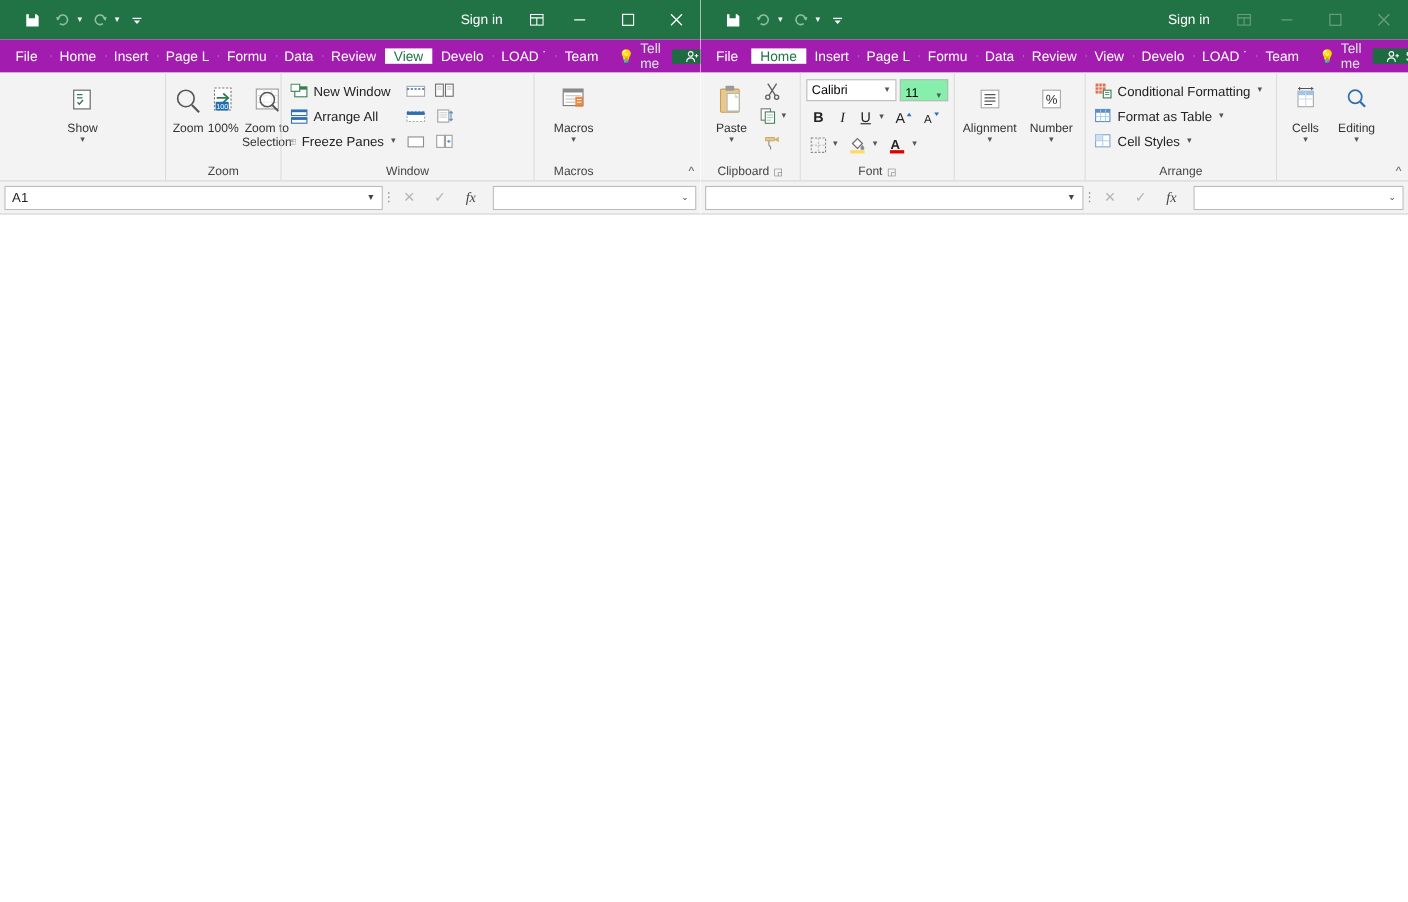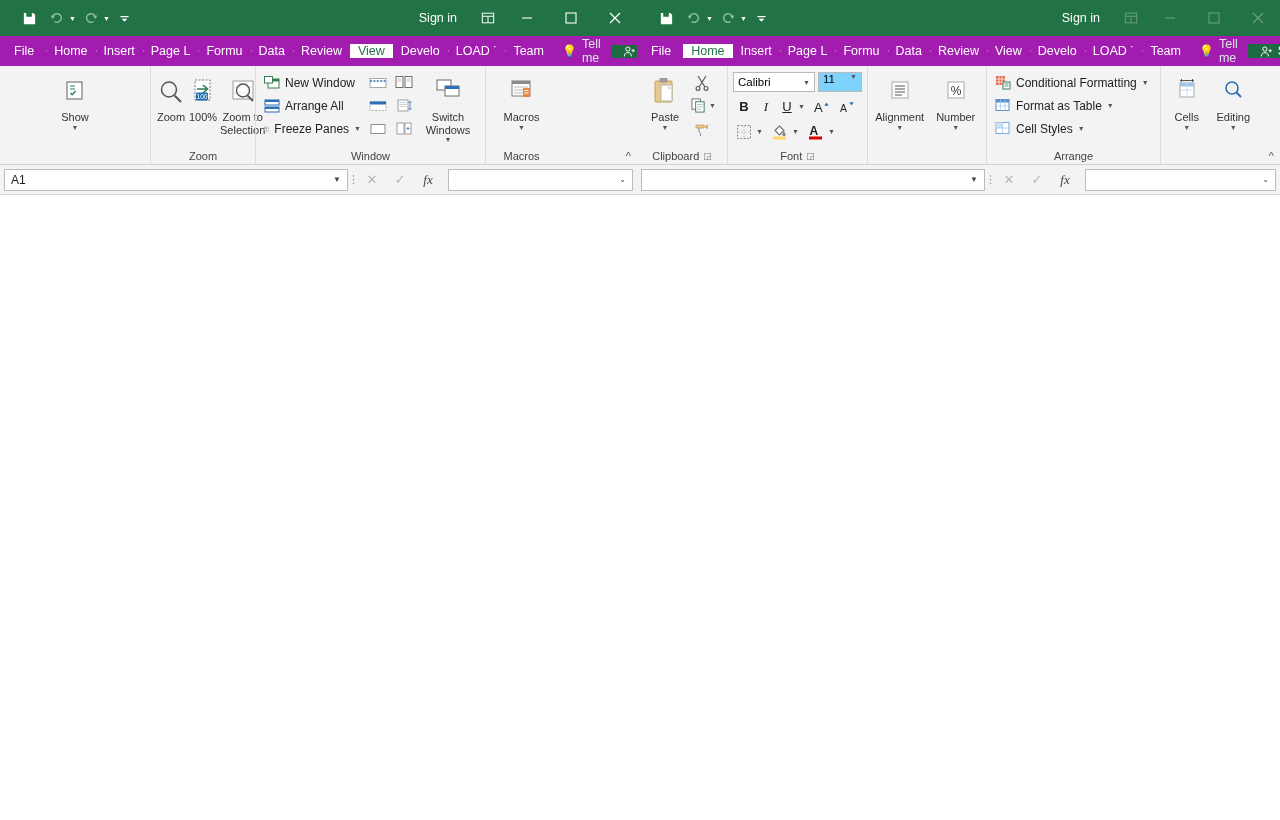--- a/index.html
+++ b/index.html
@@ -339,32 +339,20 @@
                 </svg>
             </div>
             <div class="iconbtn">
               <svg width="18" height="15" viewBox="0 0 18 15">
                   <rect x="2" y="2" width="7" height="11" fill="#fff" stroke="#9f9f9f" stroke-width="1"></rect>
                   <rect x="10" y="2" width="6" height="11" fill="#fff" stroke="#9f9f9f" stroke-width="1"></rect>
                   <path d="M11.5 7.5h3M13 6v3" stroke="#5b8fc9" stroke-width="1"></path>
                 </svg>
             </div>
           </div>
-          <div class="bigbtn" style="width:62px">
-            <div class="ico">
-              <svg width="30" height="28" viewBox="0 0 30 28">
-                  <rect x="4" y="2" width="14" height="10" fill="#fff" stroke="#6d6d6d" stroke-width="1"></rect>
-                  <rect x="12" y="8" width="14" height="10" fill="#fff" stroke="#6d6d6d" stroke-width="1"></rect>
-                  <rect x="12" y="8" width="14" height="3" fill="#2d6fb5"></rect>
-                </svg>
-            </div>
-            <div class="lbl">Switch
-Windows</div>
-            <div class="caret">▼</div>
-          </div>
         </div>
         <div class="rgroup-label">Window</div>
       </div>
 
       <div class="rgroup" style="width:72px">
         <div class="rgroup-body" style="justify-content:center">
           <div class="bigbtn">
             <div class="ico">
               <svg width="30" height="28" viewBox="0 0 30 28">
                   <rect x="5" y="3" width="18" height="15" fill="#fff" stroke="#7a7a7a" stroke-width="1"></rect>
@@ -550,21 +538,21 @@
         </div>
       </div>
 
       <div class="rgroup" style="width:140px">
         <div class="rgroup-body" style="flex-direction:column;padding:3px 5px 0">
           <div style="display:flex;gap:3px;margin-bottom:3px">
             <div style="width:82px;height:20px;background:#fff;border:1px solid #b9b9b9;display:flex;align-items:center;padding:0 4px;font-size:11.5px">
               <span>Calibri</span>
               <span style="margin-left:auto;font-size:7px;color:#555">▼</span>
             </div>
-            <div style="width:44px;height:20px;background:#7dd3fc;border:1px solid #b9b9b9;display:flex;align-items:flex-start;padding:0 4px;font-size:11.5px">
+            <div style="width:44px;height:20px;background:#86efac;border:1px solid #b9b9b9;display:flex;align-items:flex-end;padding:0 4px;font-size:11.5px">
               <span>11</span>
               <span style="margin-left:auto;font-size:7px;color:#555">▼</span>
             </div>
           </div>
           <div style="display:flex;align-items:center;gap:1px;margin-bottom:2px">
             <div class="iconbtn" style="width:22px">
                 <b style="font-size:13px;color:#222">B</b>
               </div>
             <div class="iconbtn" style="width:20px">
                 <i style="font-size:13px;color:#222;font-family:'Liberation Serif',serif">I</i>

